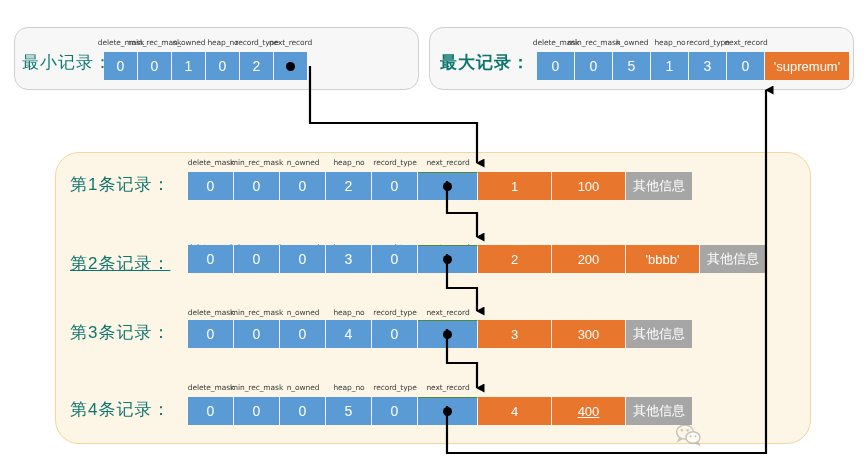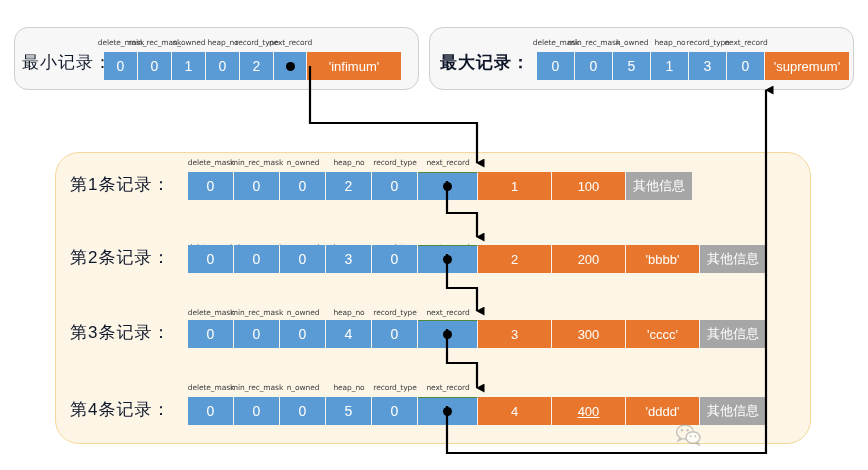--- a/index.html
+++ b/index.html
@@ -18,21 +18,21 @@
     background: #f7f7f7;
     border: 1px solid #cfcfcf;
     border-radius: 14px;
   }
   #hdr-min { left: 14px;  top: 27px; width: 405px; height: 63px; }
   #hdr-max { left: 429px; top: 27px; width: 425px; height: 63px; }
 
   .big-label {
     position: absolute;
     font-size: 17px;
-    color: #0f172a;
+    color: #0f766e;
     letter-spacing: 1px;
     white-space: nowrap;
   }
 
   
   .strip { position: absolute; height: 28px; display: flex; }
   .cell {
     display: flex; align-items: center; justify-content: center;
     font-size: 14px; color: #ffffff;
     border-right: 1px solid #f2f2f2;
@@ -118,23 +118,20 @@
       </div>
       <div class="cell c-blue" style="width: 34px;">
         <span>0</span>
       </div>
       <div class="cell c-blue" style="width: 34px;">
         <span>2</span>
       </div>
       <div class="cell c-blue" style="width: 33px;">
         <span class="dot"></span>
       </div>
-      <div class="cell c-orange" style="width: 94px;">
-        <span>'infimum'</span>
-      </div>
     </div>
 
   <div class="hdr-box" id="hdr-max"></div>
   <div class="big-label" style="left:440px; top:51px;font-weight:bold;">最大记录：</div>
 
   <div class="fieldrow" id="fr-max" style="left:537px; top:38px; width:228px;">
       <span class="fieldlabel" style="left: 19px;">delete_mask</span>
       <span class="fieldlabel" style="left: 57px;">min_rec_mask</span>
       <span class="fieldlabel" style="left: 95px;">n_owned</span>
       <span class="fieldlabel" style="left: 133px;">heap_no</span>
@@ -200,21 +197,21 @@
         <span>1</span>
       </div>
       <div class="cell c-orange" style="width: 74px;">
         <span>100</span>
       </div>
       <div class="cell c-gray" style="width: 66px;">
         <span>其他信息</span>
       </div>
     </div>
 
-  <div class="big-label" style="left:70px; top:246px;">第2条记录：</div>
+  <div class="big-label" style="left:70px; top:252px;text-decoration:underline;">第2条记录：</div>
   <div class="fieldrow rec-fr" style="left:188px; top:243px; width:273px;">
       <span class="fieldlabel" style="left: 23px;">delete_mask</span>
       <span class="fieldlabel" style="left: 69px;">min_rec_mask</span>
       <span class="fieldlabel" style="left: 115px;">n_owned</span>
       <span class="fieldlabel" style="left: 161px;">heap_no</span>
       <span class="fieldlabel" style="left: 207px;">record_type</span>
       <span class="fieldlabel" style="left: 260px;">next_record</span>
     </div>
   <div class="strip rec-strip" id="rec-strip-1" style="left:188px; top:245px;">
       <div class="cell c-blue" style="width: 46px;">
@@ -276,23 +273,20 @@
       </div>
       <div class="cell c-blue c-next-green" style="width: 60px;">
         <span class="dot"></span>
       </div>
       <div class="cell c-orange" style="width: 74px;">
         <span>3</span>
       </div>
       <div class="cell c-orange" style="width: 74px;">
         <span>300</span>
       </div>
-      <div class="cell c-orange" style="width: 74px;">
-        <span>'cccc'</span>
-      </div>
       <div class="cell c-gray" style="width: 66px;">
         <span>其他信息</span>
       </div>
     </div>
 
   <div class="big-label" style="left:70px; top:398px;">第4条记录：</div>
   <div class="fieldrow rec-fr" style="left:188px; top:383px; width:273px;">
       <span class="fieldlabel" style="left: 23px;">delete_mask</span>
       <span class="fieldlabel" style="left: 69px;">min_rec_mask</span>
       <span class="fieldlabel" style="left: 115px;">n_owned</span>
@@ -317,23 +311,20 @@
         <span>0</span>
       </div>
       <div class="cell c-blue c-next-green" style="width: 60px;">
         <span class="dot"></span>
       </div>
       <div class="cell c-orange" style="width: 74px;">
         <span>4</span>
       </div>
       <div class="cell c-orange" style="width: 74px; text-decoration: underline;">
         <span>400</span>
-      </div>
-      <div class="cell c-orange" style="width: 74px;">
-        <span>'dddd'</span>
       </div>
       <div class="cell c-gray" style="width: 66px;">
         <span>其他信息</span>
       </div>
     </div>
 
   <svg id="wires">
     <defs>
       <marker id="arw" markerWidth="9" markerHeight="9" refX="4.5" refY="7.5" orient="auto" markerUnits="userSpaceOnUse">
         <path d="M0,0 L9,0 L4.5,8.5 Z" fill="#000"></path>

